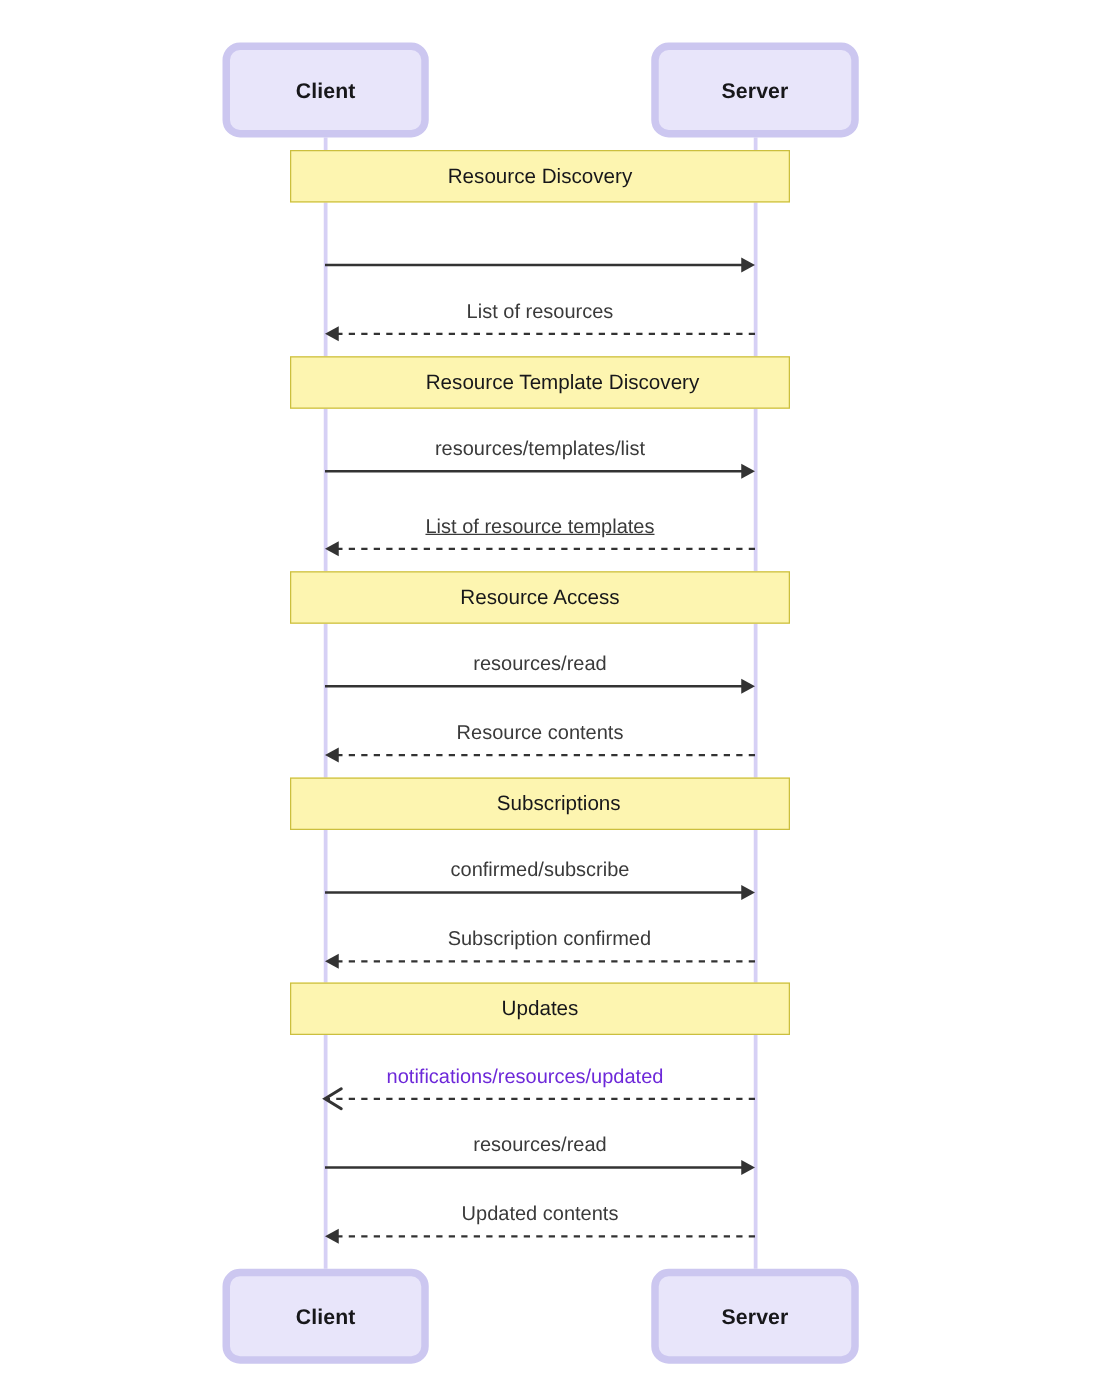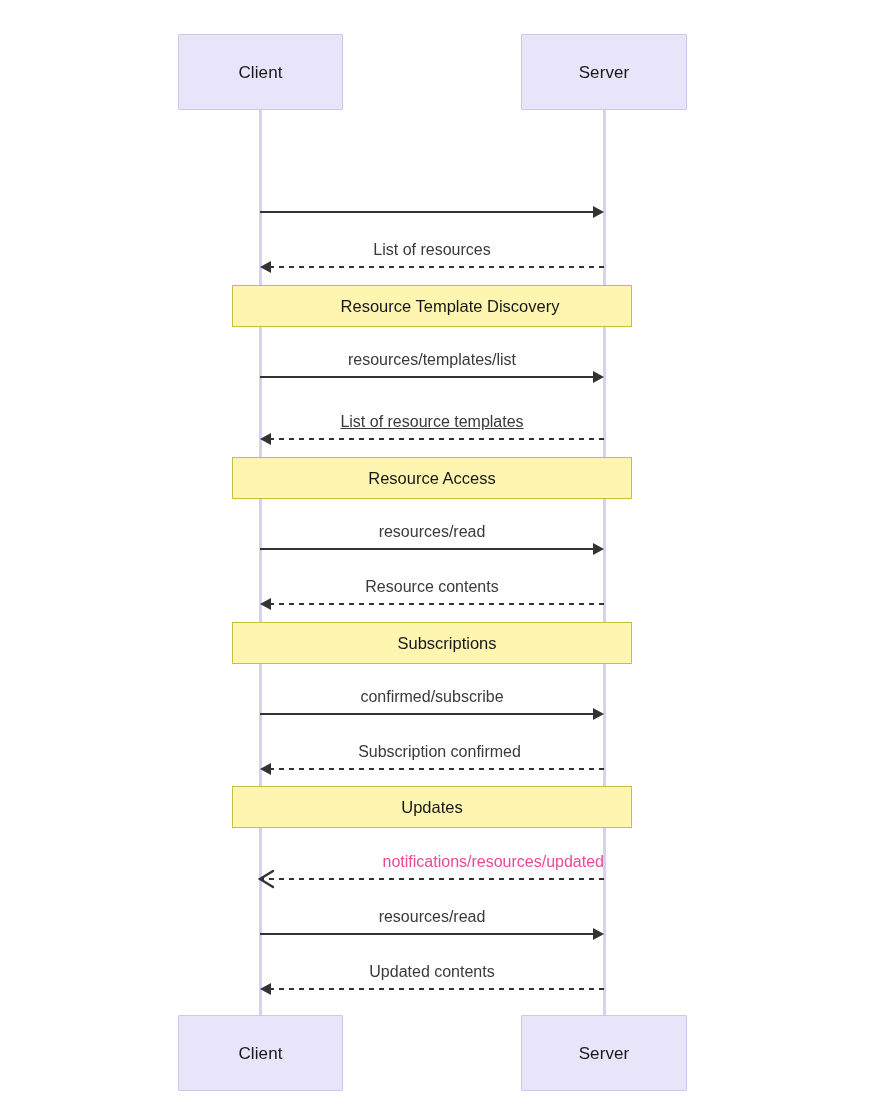--- a/index.html
+++ b/index.html
@@ -21,25 +21,26 @@
     left: 0;
     top: 0;
     width: 878px;
     height: 1104px;
   }
 
   
   .actor-box {
     position: absolute;
     background: #e8e5fa;
-    border: 1px solid #15803d;
-    border-radius: 1px;
+    border: 6px solid #15803d;
+    border-radius: 14px;
     display: flex;
     align-items: center;
     justify-content: center;
+    font-weight: bold;
   }
   .actor-label {
     font-size: 17px;
     color: #1b1b1b;
     letter-spacing: 0.1px;
     line-height: 1;
   }
 
   
   .lifeline {
@@ -95,20 +96,23 @@
     </div>
     <div class="actor-box" style="left: 178px; top: 1015px; width: 165px; height: 76px; background: rgb(232, 229, 250); border-color: rgb(204, 199, 240);">
       <span class="actor-label" style="color: rgb(23, 23, 26);">Client</span>
     </div>
     <div class="actor-box" style="left: 521px; top: 34px; width: 166px; height: 76px; background: rgb(232, 229, 250); border-color: rgb(204, 199, 240);">
       <span class="actor-label" style="color: rgb(23, 23, 26);">Server</span>
     </div>
     <div class="actor-box" style="left: 521px; top: 1015px; width: 166px; height: 76px; background: rgb(232, 229, 250); border-color: rgb(204, 199, 240);">
       <span class="actor-label" style="color: rgb(23, 23, 26);">Server</span>
     </div>
+    <div class="note-box" style="left: 232px; top: 120px; width: 400px; height: 42px; background: rgb(253, 245, 176); border-color: rgb(203, 191, 62);">
+      <span class="note-label" style="color: rgb(23, 23, 26);">Resource Discovery</span>
+    </div>
     <div class="msg-arrow" style="left: 260px; width: 344px; top: 205px;">
       <svg viewBox="0 0 344 14" preserveAspectRatio="none" width="344" height="14">
         <line x1="0" y1="7" x2="334" y2="7" stroke="#333333" stroke-width="2"></line>
         <polygon points="344,7 333,1 333,13" fill="#333333"></polygon>
       </svg>
     </div>
     <div class="msg-label" style="left: 260px; width: 344px; top: 242px; color: rgb(58, 58, 58);">List of resources</div>
     <div class="msg-arrow" style="left: 260px; width: 344px; top: 260px;">
       <svg viewBox="0 0 344 14" preserveAspectRatio="none" width="344" height="14">
         <line x1="344" y1="7" x2="10" y2="7" stroke="#333333" stroke-width="1.8" stroke-dasharray="5,5"></line>
@@ -162,21 +166,21 @@
     <div class="msg-label" style="left: 260px; width: 344px; top: 744px; color: rgb(58, 58, 58); padding-left: 15px;">Subscription confirmed</div>
     <div class="msg-arrow" style="left: 260px; width: 344px; top: 762px;">
       <svg viewBox="0 0 344 14" preserveAspectRatio="none" width="344" height="14">
         <line x1="344" y1="7" x2="10" y2="7" stroke="#333333" stroke-width="1.8" stroke-dasharray="5,5"></line>
         <polygon points="0,7 11,1 11,13" fill="#333333"></polygon>
       </svg>
     </div>
     <div class="note-box" style="left: 232px; top: 786px; width: 400px; height: 42px; background: rgb(253, 245, 176); border-color: rgb(203, 191, 62);">
       <span class="note-label" style="color: rgb(23, 23, 26);">Updates</span>
     </div>
-    <div class="msg-label" style="left: 260px; width: 344px; top: 854px; color: #ec4899; text-align: right;">notifications/resources/updated</div>
+    <div class="msg-label" style="left: 248px; width: 344px; top: 854px; color: #6d28d9;">notifications/resources/updated</div>
     <div class="msg-arrow" style="left: 260px; width: 344px; top: 872px;">
       <svg viewBox="0 0 344 14" preserveAspectRatio="none" width="344" height="14">
         <line x1="344" y1="7" x2="0" y2="7" stroke="#333333" stroke-width="1.8" stroke-dasharray="5,5"></line>
         <path d="M13,-1 L0,7 L13,15" fill="none" stroke="#333333" stroke-width="2.4" stroke-linecap="round" stroke-linejoin="miter"></path>
       </svg>
     </div>
     <div class="msg-label" style="left: 260px; width: 344px; top: 909px; color: rgb(58, 58, 58);">resources/read</div>
     <div class="msg-arrow" style="left: 260px; width: 344px; top: 927px;">
       <svg viewBox="0 0 344 14" preserveAspectRatio="none" width="344" height="14">
         <line x1="0" y1="7" x2="334" y2="7" stroke="#333333" stroke-width="2"></line>

